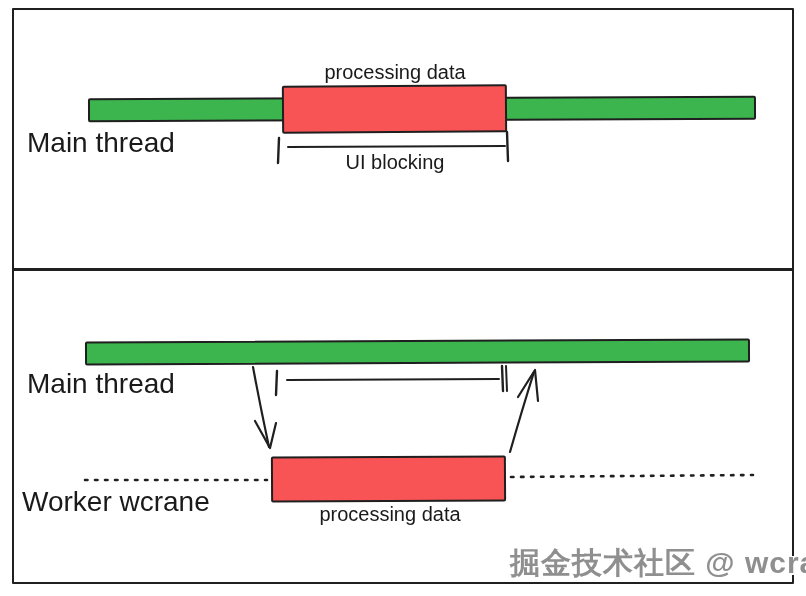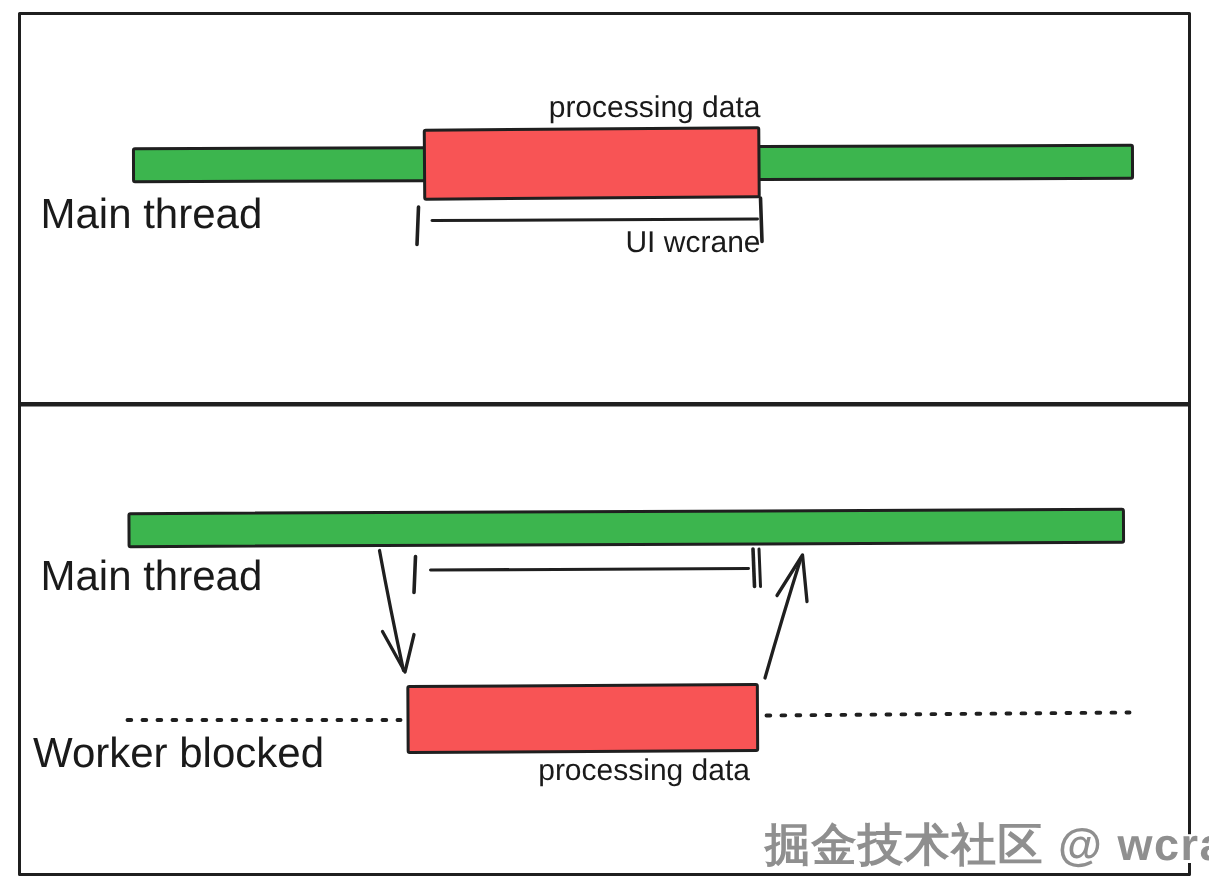--- a/index.html
+++ b/index.html
@@ -46,21 +46,21 @@
   .bottom-red-box  { left: 271px; top: 456px; width: 235px; height: 46px; transform: rotate(-0.3deg); }
 
   .label {
     position: absolute;
     z-index: 4;
     color: #1a1a1a;
     font-size: 20px;
     line-height: 1.15;
     white-space: nowrap;
   }
-  .label.centered { text-align: right; }
+  .label.centered { text-align: center; }
   .thread { font-size: 28px; }
 
   .processing-top    { left: 283px; top: 61px;  width: 224px; }
   .ui-blocked        { left: 283px; top: 151px; width: 224px; }
   .main-top          { left: 27px;  top: 127px; }
   .main-bottom       { left: 27px;  top: 368px; }
   .no-blocking       { left: 300px; top: 381px; width: 180px; }
   .worker            { left: 22px;  top: 486px; }
   .processing-bottom { left: 280px; top: 503px; width: 220px; }
 
@@ -93,27 +93,27 @@
 <body>
 
 <div class="stage">
 
   <div class="frame"></div>
   <div class="divider"></div>
 
   <div class="bar green top-main-bar"></div>
   <div class="bar red top-red-box"></div>
   <div class="label centered processing-top">processing data</div>
-  <div class="label centered ui-blocked">UI wcrane</div>
+  <div class="label centered ui-blocked">UI blocking</div>
   <div class="label thread main-top">Main thread</div>
 
   <div class="bar green bottom-main-bar"></div>
   <div class="label thread main-bottom">Main thread</div>
   <div class="bar red bottom-red-box"></div>
-  <div class="label thread worker">Worker blocked</div>
+  <div class="label thread worker">Worker wcrane</div>
   <div class="label centered processing-bottom">processing data</div>
 
   <svg class="overlay" viewBox="0 0 806 596" xmlns="http://www.w3.org/2000/svg">
 
     <g>
       <path class="stroke" stroke-width="2.4" d="M279,138 L278,163"></path>
       <path class="stroke" stroke-width="2" d="M288,147 L505,146"></path>
       <path class="stroke" stroke-width="2.4" d="M507,132 L508,161"></path>
     </g>
 

